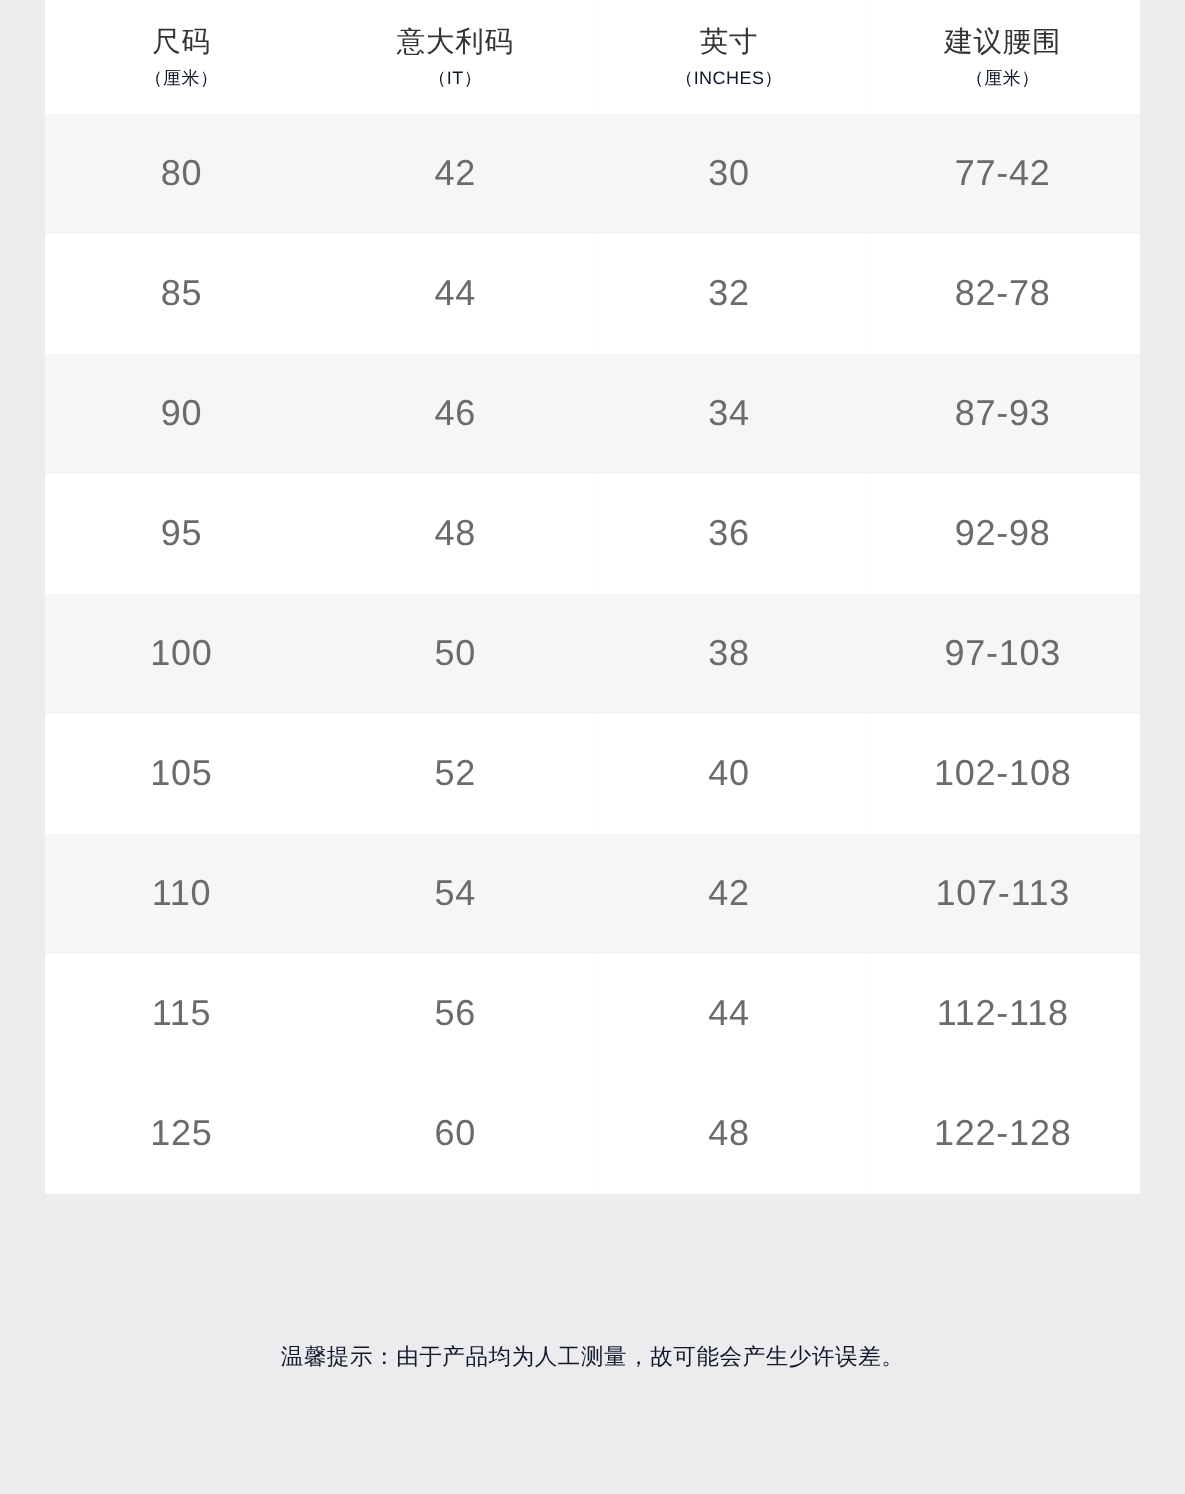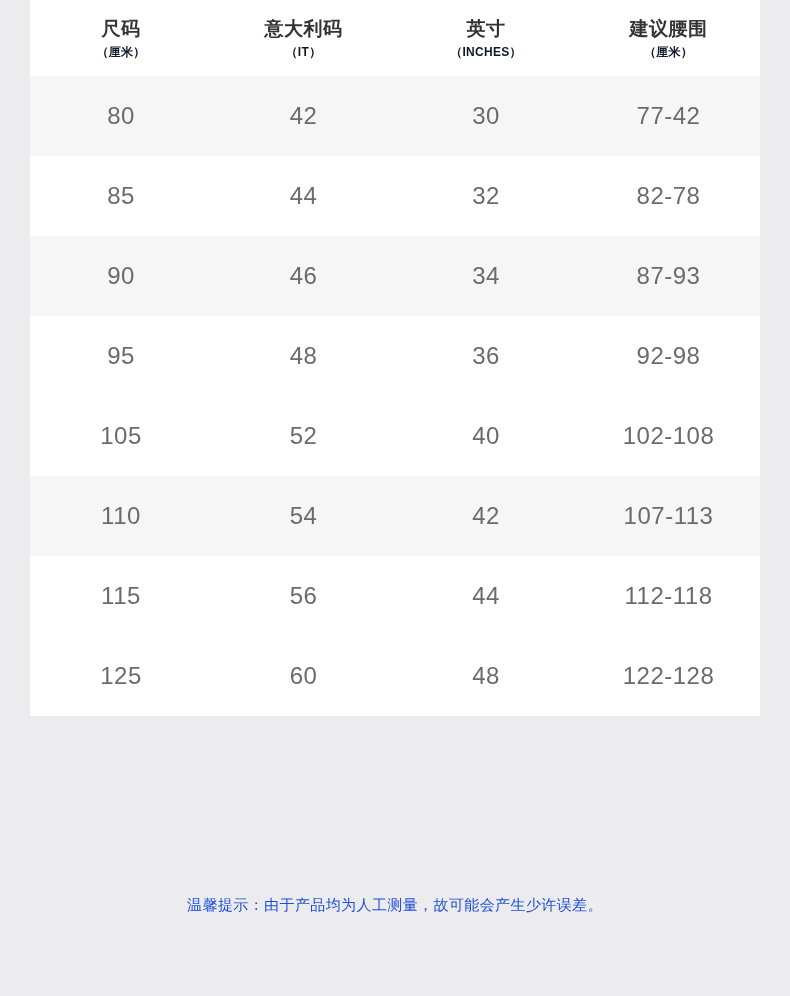--- a/index.html
+++ b/index.html
@@ -38,21 +38,21 @@
 
   thead tr.header-row {
     background: #ffffff;
     height: 76px;
   }
 
   thead th {
     text-align: center;
     vertical-align: middle;
     padding: 0;
-    font-weight: bold;
+    font-weight: normal;
     line-height: 1;
   }
 
   .th-title {
     display: block;
     font-size: 19px;
     color: #333333;
     letter-spacing: 0.5px;
     line-height: 1.25;
     margin-bottom: 6px;
@@ -83,21 +83,21 @@
     line-height: 1;
   }
 
   .footer-note {
     position: absolute;
     left: 0;
     top: 894px;
     width: 790px;
     text-align: center;
     font-size: 15px;
-    color: #1d4ed8;
+    color: #0f172a;
     letter-spacing: 0.4px;
     line-height: 1.5;
   }
 </style>
 </head>
 <body>
 
 <div class="page">
 
   <table class="size-table">
@@ -147,20 +147,26 @@
         <td>46</td>
         <td>34</td>
         <td>87-93</td>
       </tr>
       <tr class="data-row even">
         <td>95</td>
         <td>48</td>
         <td>36</td>
         <td>92-98</td>
       </tr>
+      <tr class="data-row odd">
+        <td>100</td>
+        <td>50</td>
+        <td>38</td>
+        <td>97-103</td>
+      </tr>
       <tr class="data-row even">
         <td>105</td>
         <td>52</td>
         <td>40</td>
         <td>102-108</td>
       </tr>
       <tr class="data-row odd">
         <td>110</td>
         <td>54</td>
         <td>42</td>

